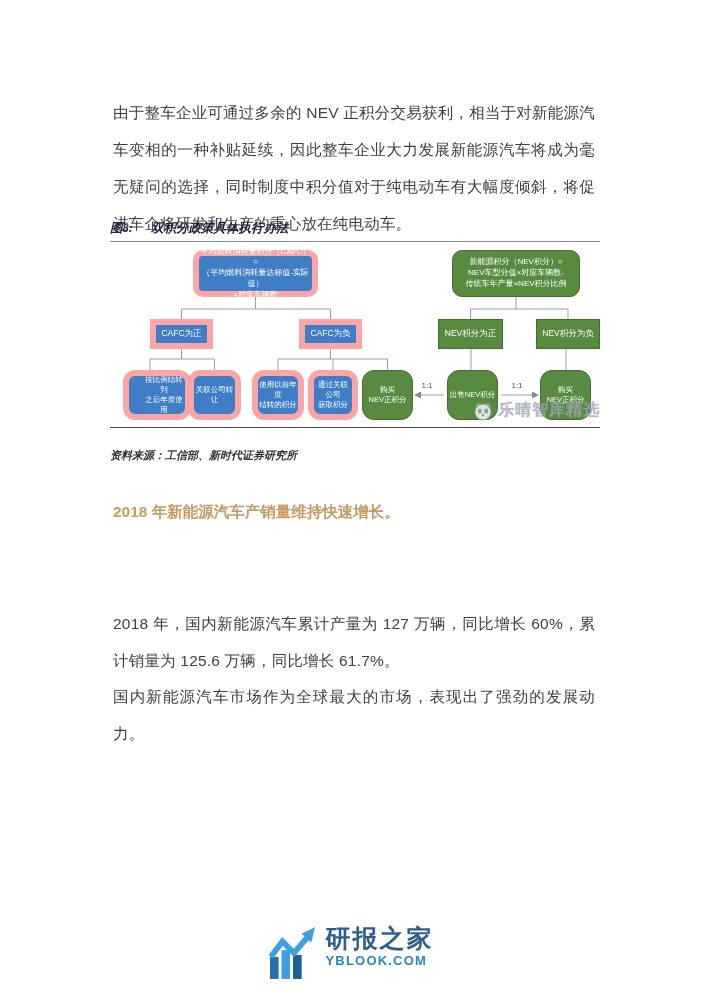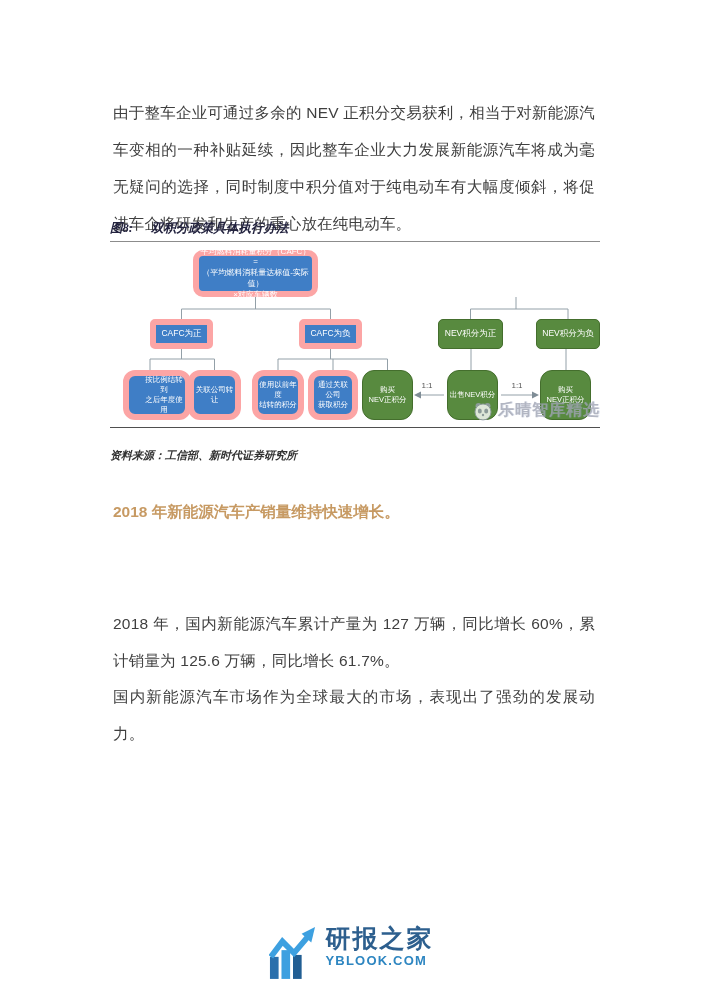--- a/index.html
+++ b/index.html
@@ -33,21 +33,21 @@
   .chart { position:relative; width:490px; height:184px; margin-top:1px; }
   .connectors { position:absolute; left:0; top:0; width:490px; height:184px; }
   .node {
     position:absolute; display:flex; align-items:center; justify-content:center;
     text-align:center; color:#ffffff; white-space:pre-line; line-height:1.35;
     padding:1px;
   }
   .blue  { background:#3f7ec6; border:6px solid #fca5a5; }
   .green { background:#588a3f; border:1px solid #446e2d; }
   .top-box { border-radius:10px; font-size:8px; }
-  .mid-box { border-radius:5px;  font-size:8.5px; }
+  .mid-box { border-radius:0;  font-size:8.5px; }
   .leaf-box{ border-radius:12px; font-size:7.5px; }
   .arrow-label {
     position:absolute; width:22px; text-align:center;
     font-size:8px; color:#555; top:138px;
   }
   .watermark {
     position:absolute; right:0; top:157px; display:flex; align-items:center; gap:5px;
     font-size:16px; font-weight:bold; color:#a0a4b4; opacity:.8; letter-spacing:1px;
     text-shadow:1px 0 0 rgba(140,160,200,.35);
   }
@@ -96,20 +96,23 @@
         </g>
         <g fill="#7f8d96" stroke="none">
           <polygon points="304,152 311,148.5 311,155.5"></polygon>
           <polygon points="429,152 422,148.5 422,155.5"></polygon>
         </g>
       </svg>
 
       <div class="node blue top-box" style="left:83px;  top:7px;   width:125px; height:47px;">平均燃料消耗量积分（CAFC）=
 （平均燃料消耗量达标值-实际值）
 ×对应车辆数</div>
+      <div class="node green top-box" style="left:342px; top:7px;   width:128px; height:47px;">新能源积分（NEV积分）=
+NEV车型分值×对应车辆数-
+传统车年产量×NEV积分比例</div>
 
       <div class="node blue mid-box" style="left:40px;  top:76px;  width:63px;  height:30px;">CAFC为正</div>
       <div class="node blue mid-box" style="left:189px; top:76px;  width:63px;  height:30px;">CAFC为负</div>
       <div class="node green mid-box" style="left:328px; top:76px;  width:65px;  height:30px;">NEV积分为正</div>
       <div class="node green mid-box" style="left:426px; top:76px;  width:64px;  height:30px;">NEV积分为负</div>
 
       <div class="node blue leaf-box" style="left:13px;  top:127px; width:68px; height:50px;padding-left:15px;">按比例结转到
 之后年度使用</div>
       <div class="node blue leaf-box" style="left:78px;  top:127px; width:53px; height:50px;">关联公司转让</div>
       <div class="node blue leaf-box" style="left:142px; top:127px; width:52px; height:50px;">使用以前年度

